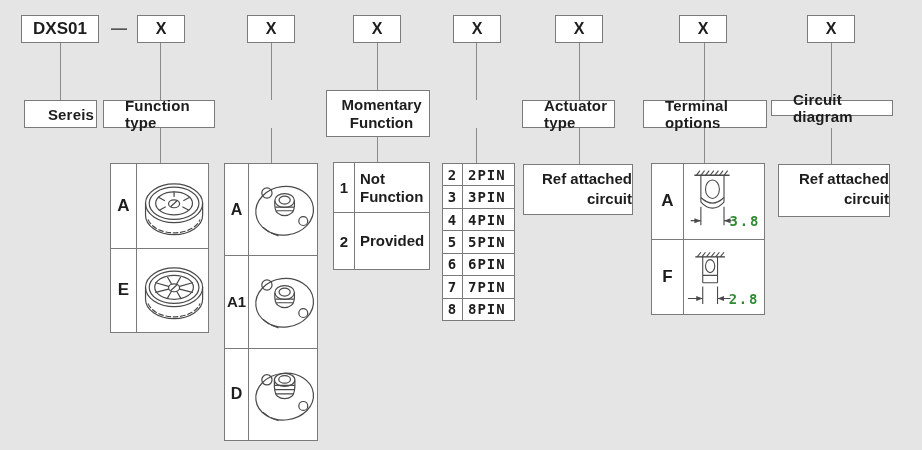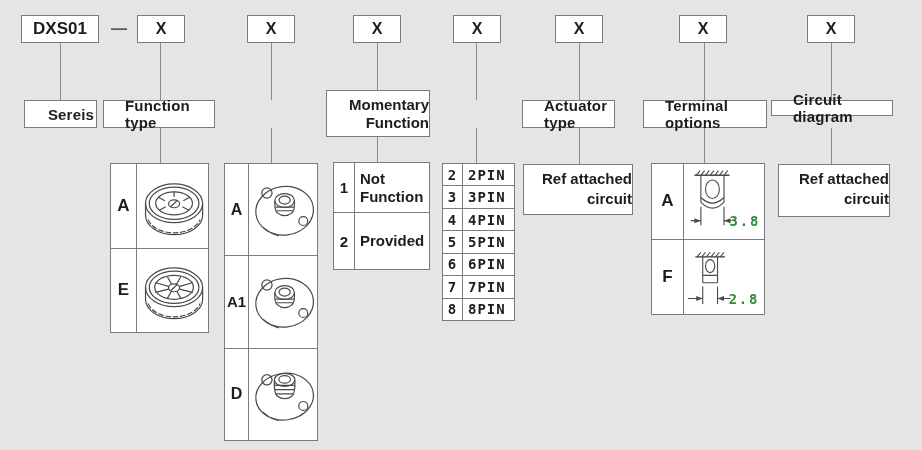--- a/index.html
+++ b/index.html
@@ -4,21 +4,21 @@
 <style>
   html,body{margin:0;padding:0;background:#fff;}
   #stage{position:relative;width:922px;height:450px;background:#e5e5e5;overflow:hidden;
          font-family:"Liberation Sans",sans-serif;color:#1d1d1d;}
   .b{position:absolute;border:1px solid #7b7b7b;background:#fff;display:flex;
      align-items:center;justify-content:center;font-weight:700;box-sizing:border-box;}
   .dash{position:absolute;display:flex;align-items:center;justify-content:center;
         font-weight:700;font-size:16px;color:#555;}
   .vl{position:absolute;width:1px;background:#8a8a8a;}
   .lbl{font-size:15px;letter-spacing:.2px;padding-left:21px;}
-  .lbl2{font-size:15px;justify-content:flex-start;text-align:right;padding-left:7px;line-height:1.18;}
+  .lbl2{font-size:15px;justify-content:flex-start;text-align:center;padding-left:7px;line-height:1.18;}
   .note{font-size:15px;justify-content:flex-start;align-items:flex-start;text-align:right;
         padding:4px 0 0 6px;line-height:1.3;}
   .tbl{position:absolute;border:1px solid #7b7b7b;background:#fff;display:flex;
        flex-direction:column;box-sizing:border-box;}
   .trow{display:flex;min-height:0;flex:1;}
   .trow+.trow{border-top:1px solid #7b7b7b;}
   .tcode{border-right:1px solid #7b7b7b;display:flex;align-items:center;
          justify-content:center;font-weight:700;font-size:16px;flex:none;}
   .tval{flex:1;display:flex;align-items:center;font-weight:700;font-size:15px;
         padding-left:5px;line-height:1.15;}

